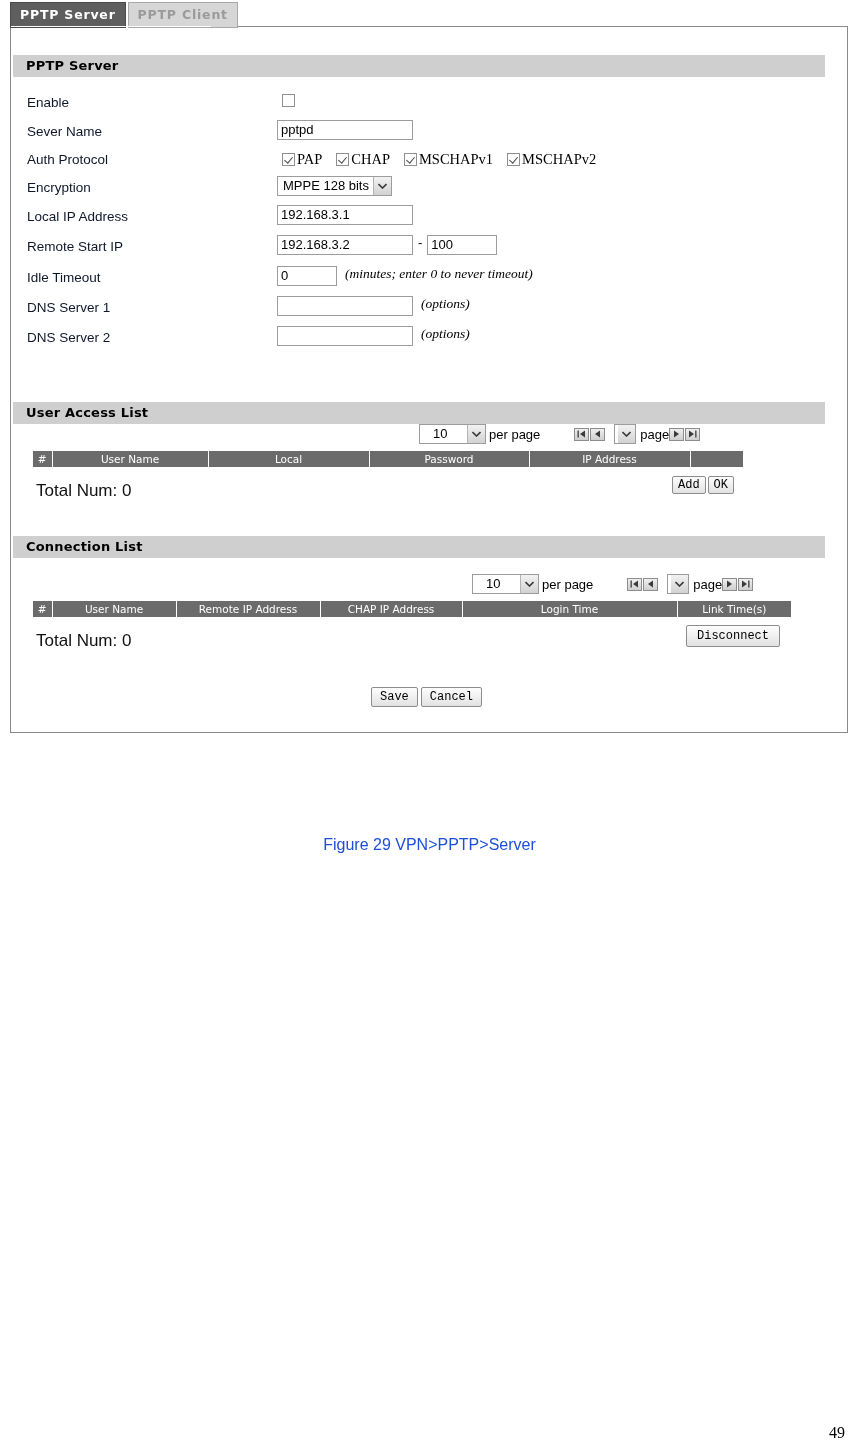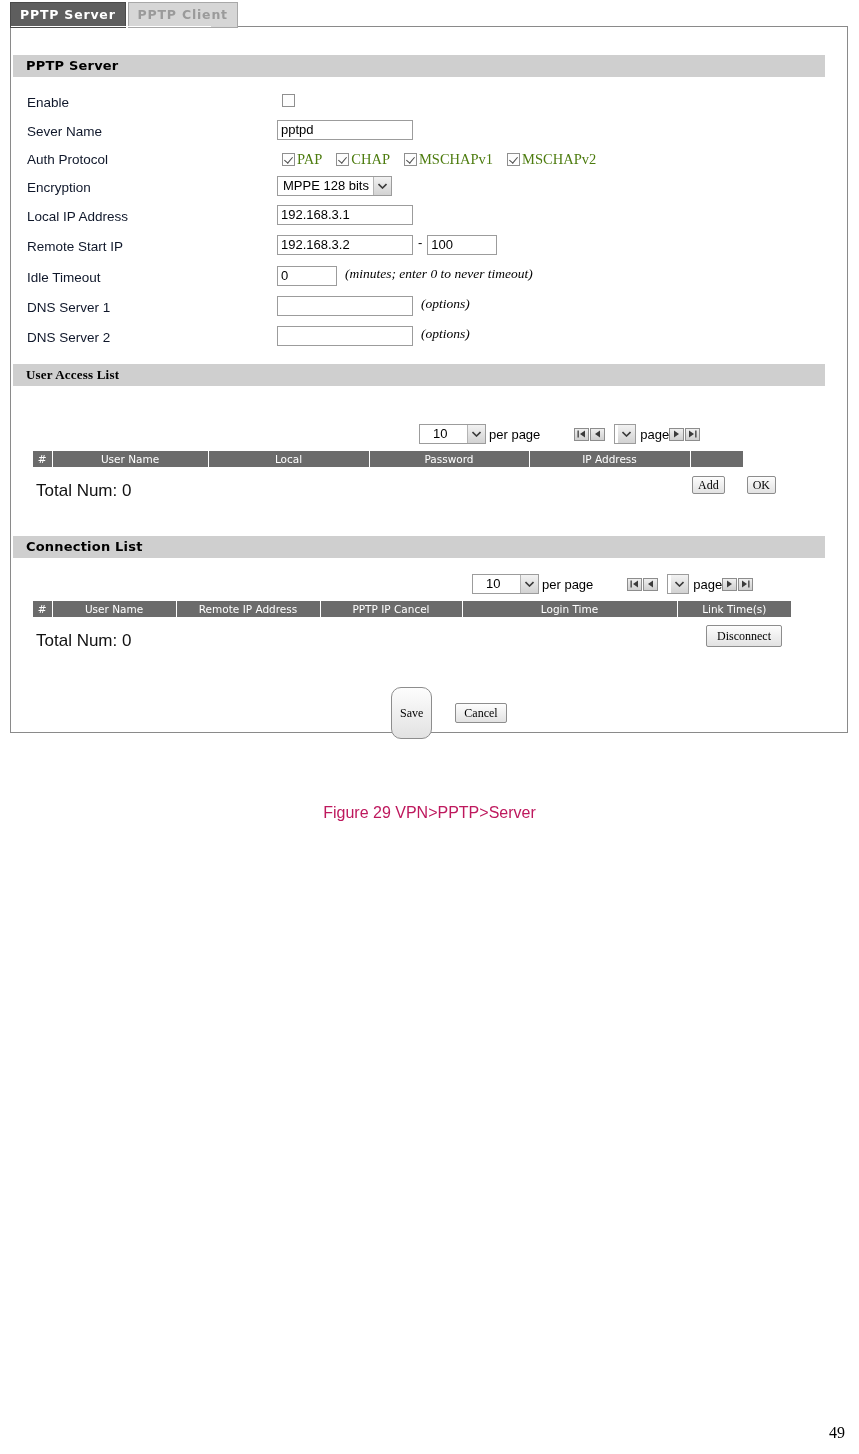--- a/index.html
+++ b/index.html
@@ -139,21 +139,21 @@
 
   .auth-item {
     display: inline-flex;
     align-items: center;
     margin-right: 14px;
   }
   .auth-item .lbl {
     font-family: "Liberation Serif", serif;
     font-size: 14.5px;
     margin-left: 2px;
-    color: #4d7c0f;
+    color: #000000;
   }
 
   .sel {
     display: inline-flex;
     align-items: center;
     border: 1px solid #9c9c9c;
     background: #ffffff;
     height: 20px;
     box-sizing: border-box;
     font-size: 13px;
@@ -254,47 +254,46 @@
   }
   table.grid th:last-child { border-right: none; }
 
   .totalnum {
     position: absolute;
     font-size: 17px;
     color: #111;
   }
 
   button.btn {
-    font-family: Liberation Serif, serif;
+    font-family: Liberation Mono, monospace;
     font-size: 12px;
     border: 1px solid #8d8d8d;
     border-radius: 2px;
     background: linear-gradient(#fdfdfd,#e2e2e2);
     padding: 1px 5px;
     color: #000;
     line-height: 14px;
     cursor: pointer;
-    margin-left: 20px;
   }
   .btnrow {
     position: absolute;
     display: flex;
     align-items: center;
     gap: 2px;
   }
 
   
   #caption {
     position: absolute;
     left: 0;
-    top: 804px;
+    top: 836px;
     width: 859px;
     text-align: center;
     font-size: 16px;
-    color: #be185d;
+    color: #1d4ed8;
   }
   #pageno {
     position: absolute;
     right: 14px;
     top: 1424px;
     font-family: "Liberation Serif", serif;
     font-size: 16px;
     color: #000;
   }
 </style>
@@ -382,21 +381,21 @@
   <input class="txt w-wide" type="text" value="" style="">
   <span class="hint">(options)</span>
 </div>
 
 <div class="flabel" style="top:330px;">DNS Server 2</div>
 <div class="fctl" style="top:326px;left:277px;">
   <input class="txt w-wide" type="text" value="" style="">
   <span class="hint">(options)</span>
 </div>
 
-<div class="section-bar" style="top:364px;font-family:Liberation Serif, serif;">
+<div class="section-bar" style="top:402px;">
   <span>User Access List</span>
 </div>
 
 <div class="pager" style="top:424px;left:419px;">
   <span class="sel perpage-sel">
     <span class="sel-val" style="width:30px;">10</span>
     <span class="sel-arrow">
       <svg width="9" height="6" viewBox="0 0 9 6">
           <path d="M0.5 1 L4.5 5 L8.5 1" fill="none" stroke="#3a3a3a" stroke-width="1.6"></path>
         </svg>
@@ -523,31 +522,31 @@
       <col style="width:144px">
     <col style="width:142px">
       <col style="width:215px">
       <col style="width:114px">
   </colgroup>
   <thead>
     <tr>
       <th>#</th>
       <th>User Name</th>
       <th>Remote IP Address</th>
-      <th>PPTP IP Cancel</th>
+      <th>CHAP IP Address</th>
       <th>Login Time</th>
       <th>Link Time(s)</th>
     </tr>
   </thead>
 </table>
 
 <div class="totalnum" style="top:631px;left:36px;">Total Num: 0</div>
 <div class="btnrow" style="top:625px;left:686px;">
   <button class="btn" style="padding:3px 10px;">Disconnect</button>
 </div>
 
 <div class="btnrow" style="top:687px;left:371px;gap:3px;">
-  <button class="btn" style="padding:18px 8px;border-radius:10px;">Save</button>
+  <button class="btn" style="padding:2px 8px;">Save</button>
   <button class="btn" style="padding:2px 8px;">Cancel</button>
 </div>
 
 <div id="caption">Figure 29  VPN&gt;PPTP&gt;Server</div>
 <div id="pageno">49</div>
 
 </body></html>

